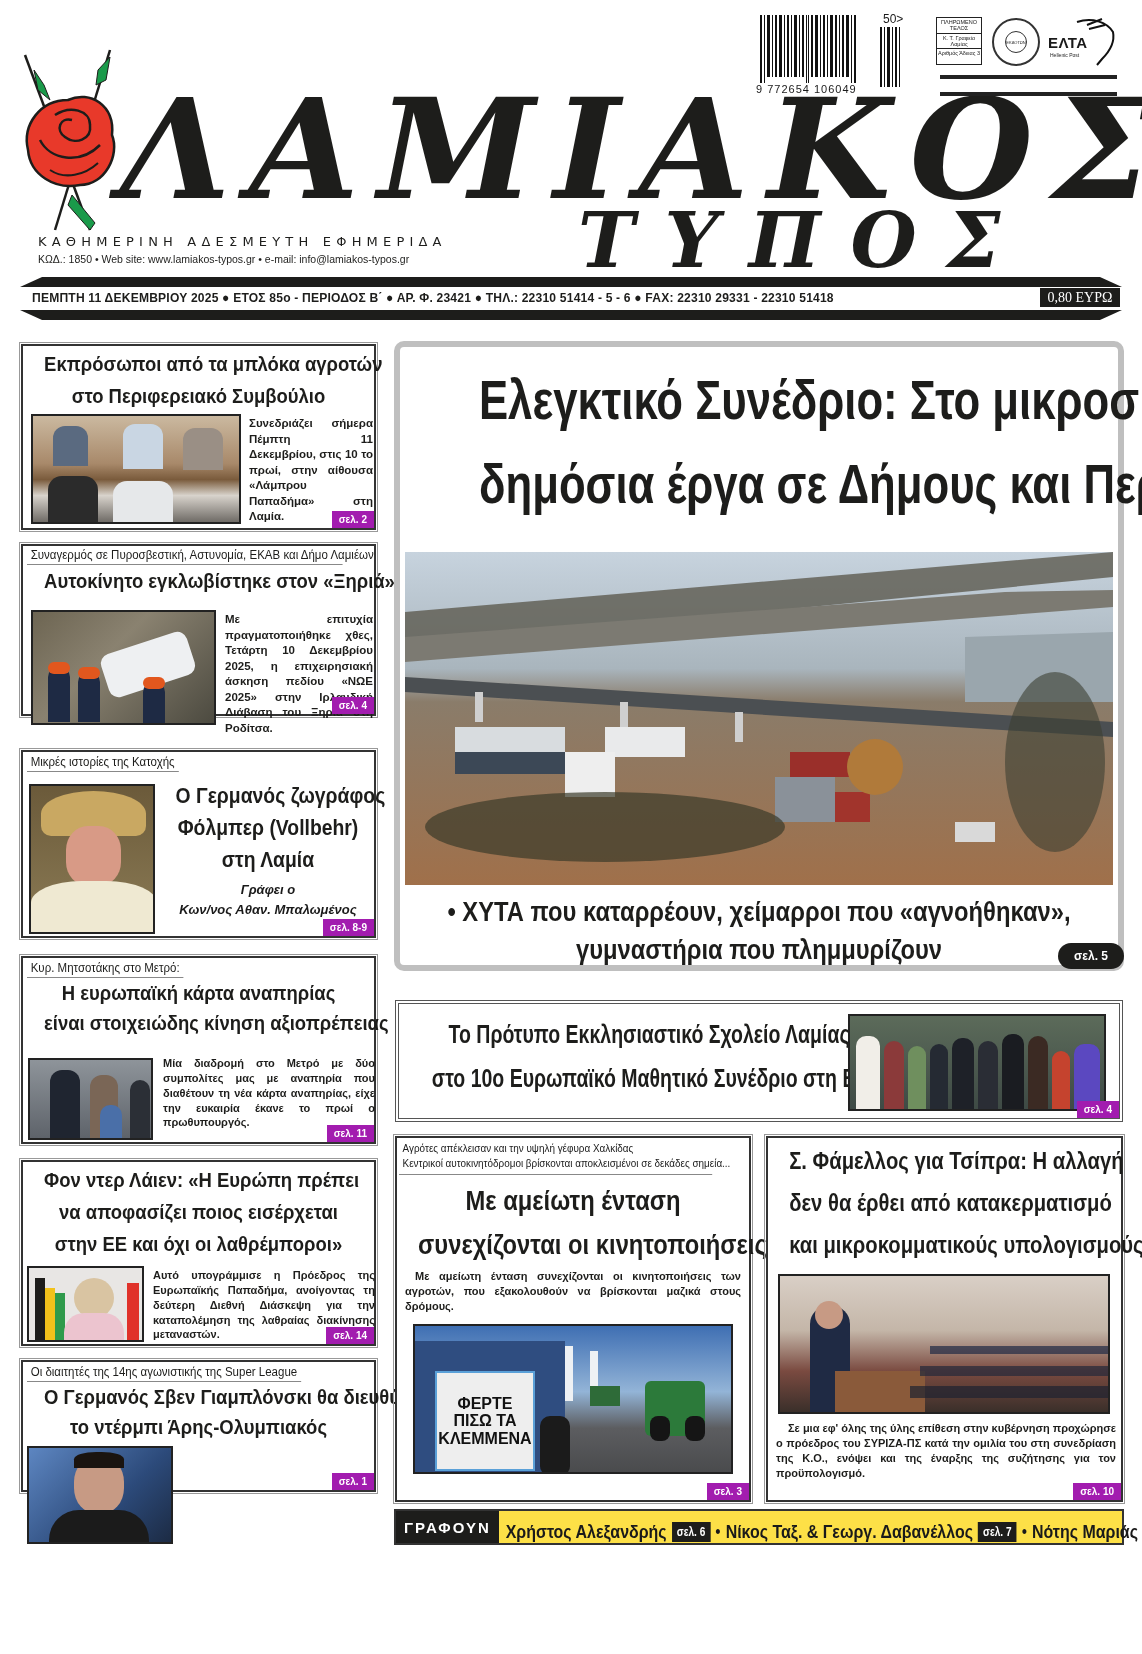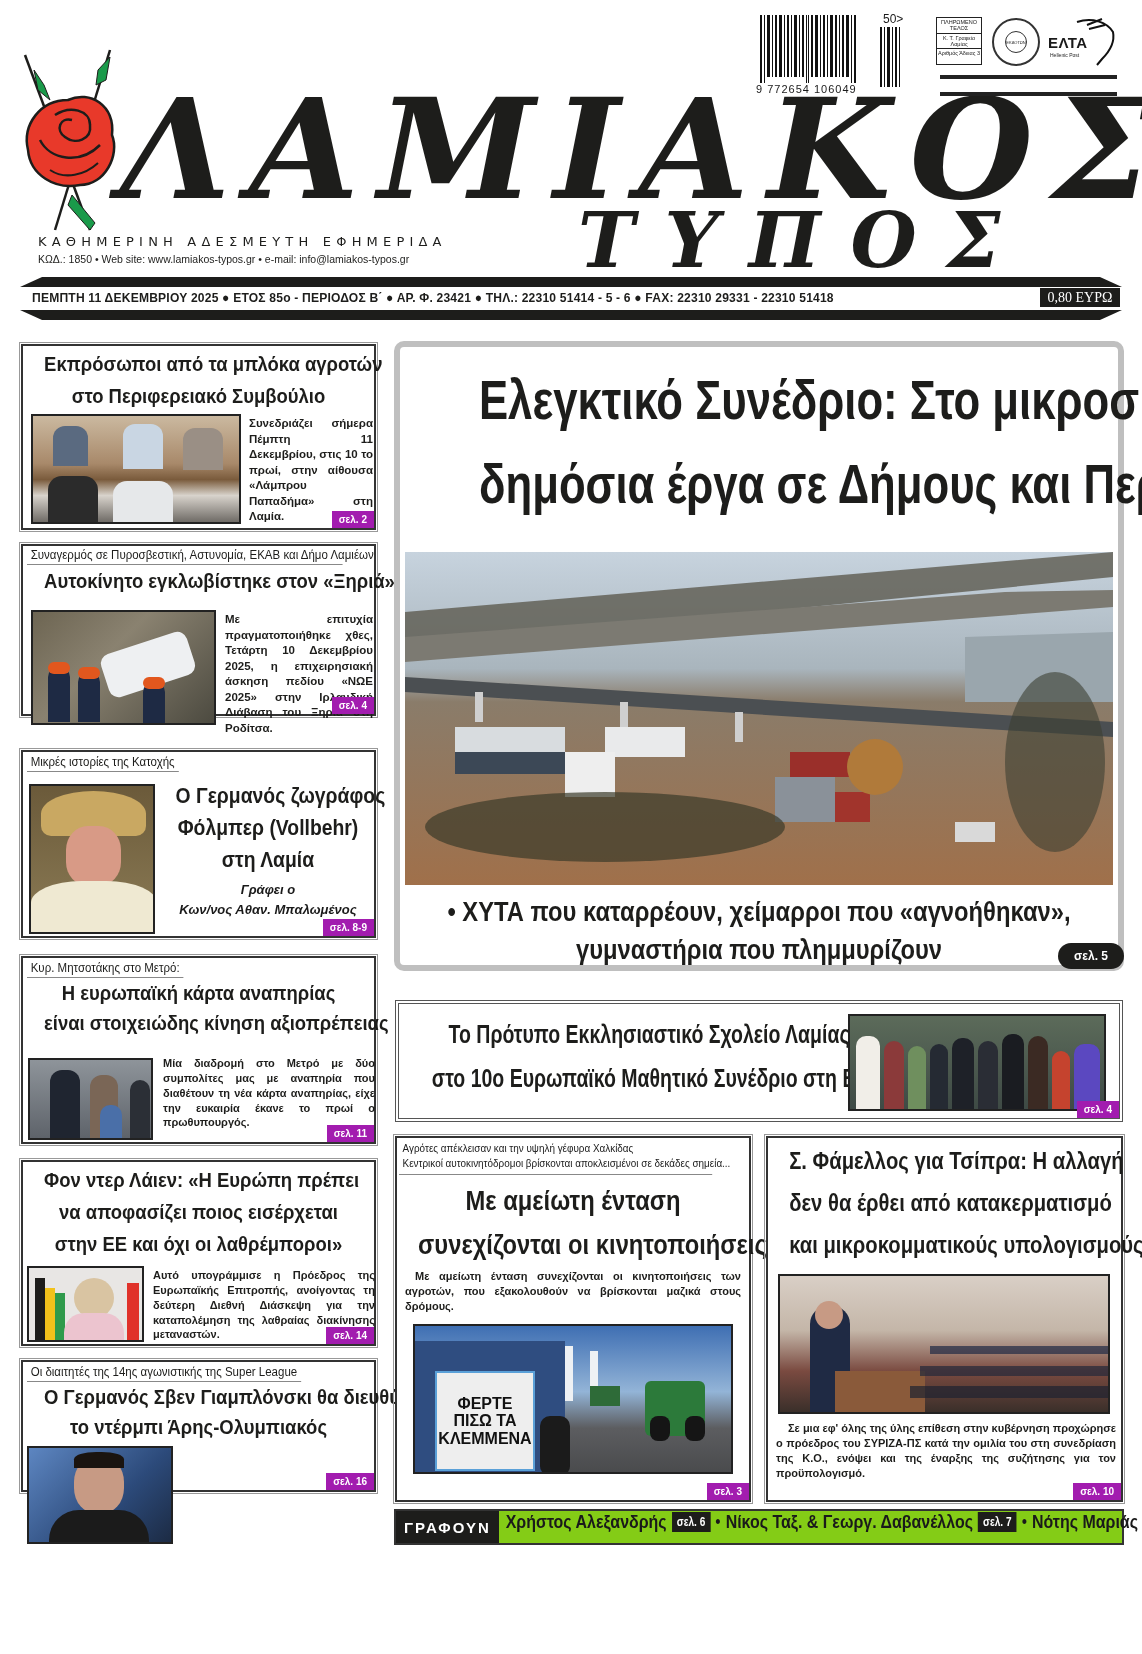--- a/index.html
+++ b/index.html
@@ -74,21 +74,21 @@
   .photo { position: absolute; border: 2px solid #222; overflow: hidden; }
   .author { font-style: italic; font-weight: bold; font-size: 13px; text-align: center; line-height: 1.5; }
 
   
   .lead { position: absolute; left: 394px; top: 341px; width: 730px; height: 630px; border: 6px solid #bfbfbf; border-radius: 10px; background: #fff; }
   .lead-hl { position: absolute; left: 0; width: 100%; text-align: center; font-family: "Liberation Sans", sans-serif; font-weight: bold; font-size: 56px; color: #1d1d1b; transform: scaleX(0.78); white-space: nowrap; }
   .lead-photo { position: absolute; left: 5px; top: 205px; width: 708px; height: 333px; overflow: hidden; }
   .lead-sub { position: absolute; left: 0; width: 100%; text-align: center; font-weight: bold; font-size: 27px; color: #1d1d1b; transform: scaleX(0.88); white-space: nowrap; }
   .lead-page { position: absolute; right: -6px; bottom: -4px; background: #1d1d1b; color: #fff; font-weight: bold; font-size: 12px; padding: 6px 16px; border-radius: 14px; }
 
-  .writers { position: absolute; left: 394px; top: 1509px; width: 730px; height: 36px; border: 2px solid #333; background: #84cc16; display: flex; align-items: flex-start; }
+  .writers { position: absolute; left: 394px; top: 1509px; width: 730px; height: 36px; border: 2px solid #333; background: #fde047; display: flex; align-items: flex-end; }
   .writers-label { background: #1d1d1b; color: #fff; font-weight: bold; font-size: 15px; letter-spacing: 2px; height: 100%; display: flex; align-items: center; padding: 0 8px; }
   .writers-items { display: flex; align-items: center; gap: 6px; padding-left: 8px; white-space: nowrap; transform: scaleX(0.84); transform-origin: left center; }
   .w-name { font-size: 19px; font-weight: bold; }
   .w-page { background: #1d1d1b; color: #fff; font-size: 12px; font-weight: bold; padding: 3px 6px; }
   .w-bullet { font-size: 18px; }
 </style>
 </head>
 <body>
 
 <div>
@@ -242,34 +242,34 @@
   <div class="hl" style="font-size:21px;line-height:32px;">να αποφασίζει ποιος εισέρχεται</div>
   <div class="hl" style="font-size:21px;line-height:32px;">στην ΕΕ και όχι οι λαθρέμποροι»</div>
   <div class="photo" style="left:4px;top:104px;width:117px;height:76px;background:#e8e6e4;">
     <div style="position:absolute;left:6px;top:10px;width:10px;height:66px;background:#1d1d1b;"></div>
     <div style="position:absolute;left:16px;top:20px;width:10px;height:56px;background:#f2c21b;"></div>
     <div style="position:absolute;left:26px;top:25px;width:10px;height:51px;background:#2f9a4b;"></div>
     <div style="position:absolute;left:45px;top:10px;width:40px;height:40px;background:#d9c4a2;border-radius:50%;"></div>
     <div style="position:absolute;left:35px;top:45px;width:60px;height:31px;background:#ecc4cf;border-radius:20px 20px 0 0;"></div>
     <div style="position:absolute;left:98px;top:15px;width:12px;height:61px;background:#e0322a;"></div>
   </div>
-  <div class="body-text" style="position:absolute;left:130px;top:106px;width:222px;font-size:11px;">Αυτό υπογράμμισε η Πρόεδρος της Ευρωπαϊκής Επιτροπής, ανοίγοντας τη δεύτερη Διεθνή Διάσκεψη για την καταπολέμηση της λαθραίας διακίνησης μεταναστών.</div>
+  <div class="body-text" style="position:absolute;left:130px;top:106px;width:222px;font-size:11px;">Αυτό υπογράμμισε η Πρόεδρος της Ευρωπαϊκής Παπαδήμα, ανοίγοντας τη δεύτερη Διεθνή Διάσκεψη για την καταπολέμηση της λαθραίας διακίνησης μεταναστών.</div>
   <div class="pageref">σελ. 14</div>
 </div>
 
 <div class="box" style="left:21px;top:1360px;width:355px;height:132px;">
   <div class="kicker" style="display:inline-block;">Οι διαιτητές της 14ης αγωνιστικής της Super League</div>
   <div class="hl" style="font-size:21px;line-height:30px;">Ο Γερμανός Σβεν Γιαμπλόνσκι θα διευθύνει</div>
   <div class="hl" style="font-size:21px;line-height:30px;">το ντέρμπι Άρης-Ολυμπιακός</div>
   <div class="photo" style="left:4px;top:84px;width:146px;height:98px;background:linear-gradient(135deg,#5d86c1 0%,#2c4a7a 60%,#1c2b44 100%);">
     <div style="position:absolute;left:45px;top:8px;width:50px;height:58px;background:#c79a84;border-radius:45%;"></div>
     <div style="position:absolute;left:45px;top:4px;width:50px;height:16px;background:#1a1410;border-radius:45% 45% 0 0;"></div>
     <div style="position:absolute;left:20px;top:62px;width:100px;height:36px;background:#1b1b1b;border-radius:30px 30px 0 0;"></div>
   </div>
-  <div class="pageref">σελ. 16</div>
+  <div class="pageref">σελ. 1</div>
 </div>
 
 <div class="lead">
   <div class="lead-hl" style="top:18px;line-height:70px;">Ελεγκτικό Συνέδριο: Στο μικροσκόπιο</div>
   <div class="lead-hl" style="top:102px;line-height:70px;">δημόσια έργα σε Δήμους και Περιφέρειες</div>
   <div class="lead-photo">
     <svg width="708" height="333" viewBox="0 0 708 333" preserveAspectRatio="none">
       <defs>
         <linearGradient id="water" x1="0" y1="0" x2="0" y2="1">
           <stop offset="0" stop-color="#c7d3de"></stop>

